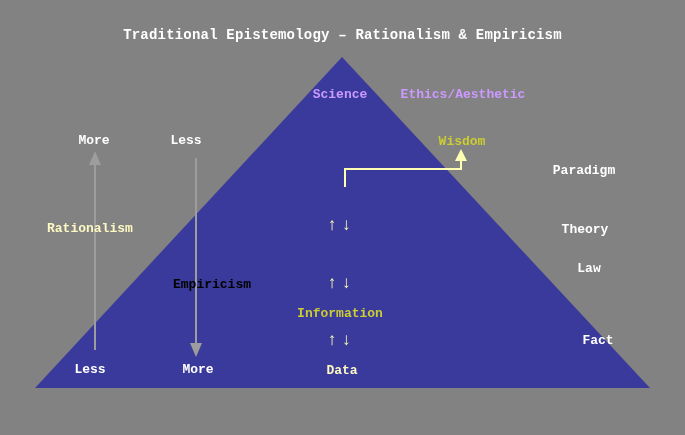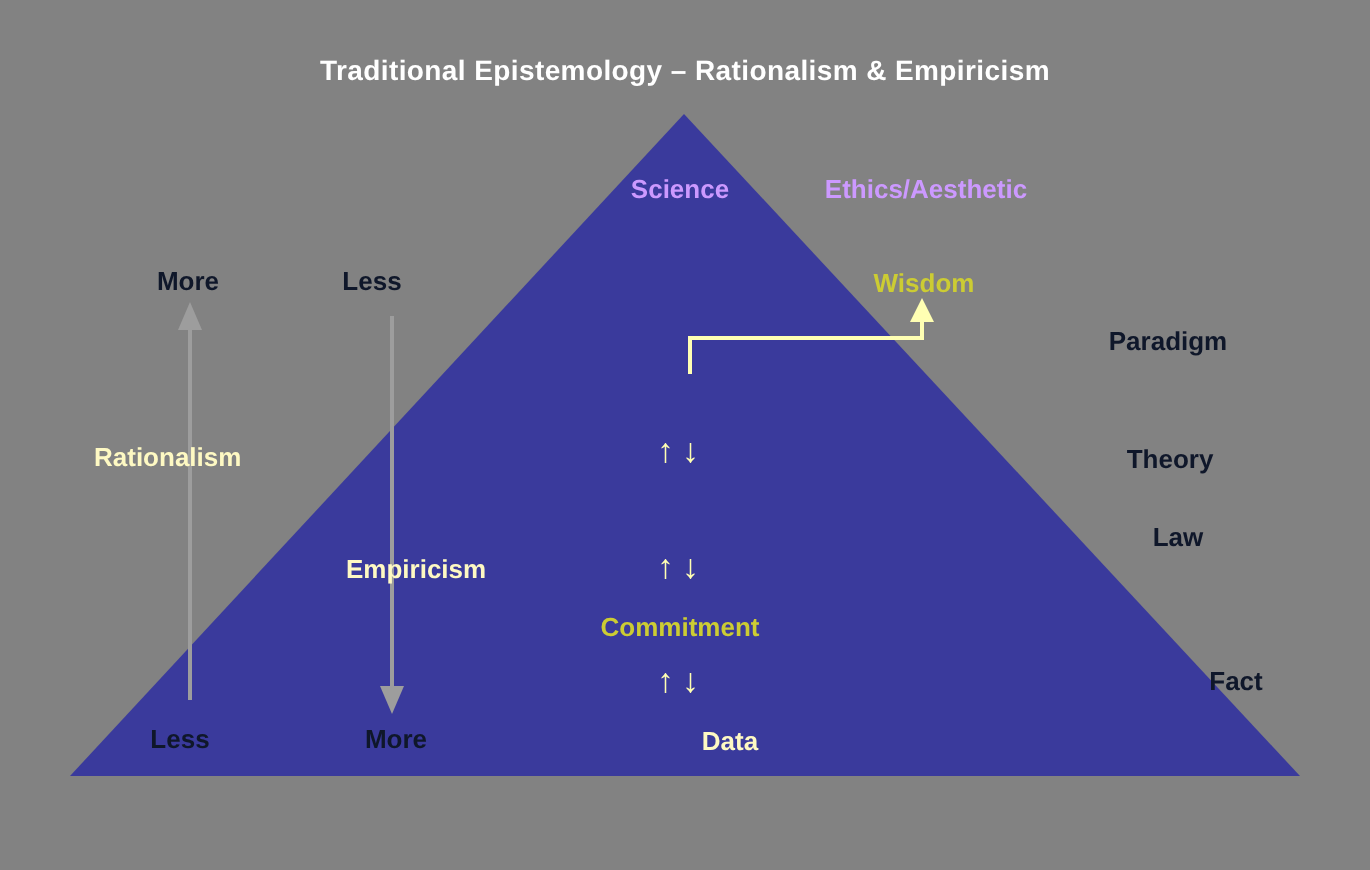--- a/index.html
+++ b/index.html
@@ -1,21 +1,21 @@
 <!DOCTYPE html>
 <html><head>
 <meta charset="utf-8">
 <style>
   html,body{margin:0;padding:0;background:#606060;}
   .stage{
     position:relative;
     width:685px;height:435px;
     background:#828282;
     overflow:hidden;
-    font-family:Liberation Sans, sans-serif;
+    font-family:Liberation Mono, monospace;
   }
   .frame{
     position:absolute;
     left:3px;top:3px;right:4px;bottom:4px;
     border:1px solid #fdfdе9;
     border-color:#f7f7df;
     pointer-events:none;
   }
   .title{
     position:absolute;
@@ -37,22 +37,22 @@
   .label{
     position:absolute;
     font-weight:bold;
     font-size:13px;
     white-space:nowrap;
   }
   .centered{transform:translateX(-50%);}
   .violet{color:#cc99ff;}
   .green{color:#cccc33;text-align:right;}
   .yellow{color:#fef9c3;}
-  .white{color:#fef9c3;padding-left:18px;}
-  .gray{color:#0f172a;}
+  .white{color:#000000;padding-left:18px;}
+  .gray{color:#ffffff;}
   .arrowpair{
     position:absolute;
     transform:translateX(-50%);
     color:#ffffb3;
     font-size:17px;
     font-weight:bold;
     letter-spacing:4px;
     white-space:nowrap;
   }
   svg.overlay{
@@ -93,31 +93,31 @@
   <div class="label violet centered" style="left:340px;top:87px;">Science</div>
   <div class="label violet centered" style="left:463px;top:87px;">Ethics/Aesthetic</div>
   <div class="label green centered" style="left:462px;top:134px;">Wisdom</div>
 
 
   <div class="arrowpair" style="left:341px;top:216px;"><span>↑</span><span>↓</span></div>
 
 
   <div class="arrowpair" style="left:341px;top:274px;"><span>↑</span><span>↓</span></div>
 
-  <div class="label green centered" style="left:340px;top:306px;">Commitment</div>
+  <div class="label green centered" style="left:340px;top:306px;">Information</div>
 
   <div class="arrowpair" style="left:341px;top:331px;"><span>↑</span><span>↓</span></div>
 
-  <div class="label yellow centered" style="left:342px;top:363px;margin-left:23px;">Data</div>
+  <div class="label yellow centered" style="left:342px;top:363px;">Data</div>
 
   <div class="label gray centered" style="left:94px;top:133px;">More</div>
   <div class="label gray centered" style="left:186px;top:133px;">Less</div>
   <div class="label yellow" style="left:47px;top:221px;">Rationalism</div>
   <div class="label white" style="left:155px;top:277px;">Empiricism</div>
   <div class="label gray centered" style="left:90px;top:362px;">Less</div>
   <div class="label gray centered" style="left:198px;top:362px;">More</div>
 
   <div class="label gray centered" style="left:584px;top:163px;">Paradigm</div>
   <div class="label gray centered" style="left:585px;top:222px;">Theory</div>
   <div class="label gray centered" style="left:589px;top:261px;">Law</div>
-  <div class="label gray centered" style="left:618px;top:333px;">Fact</div>
+  <div class="label gray centered" style="left:598px;top:333px;">Fact</div>
 
 </div>
 
 </body></html>

